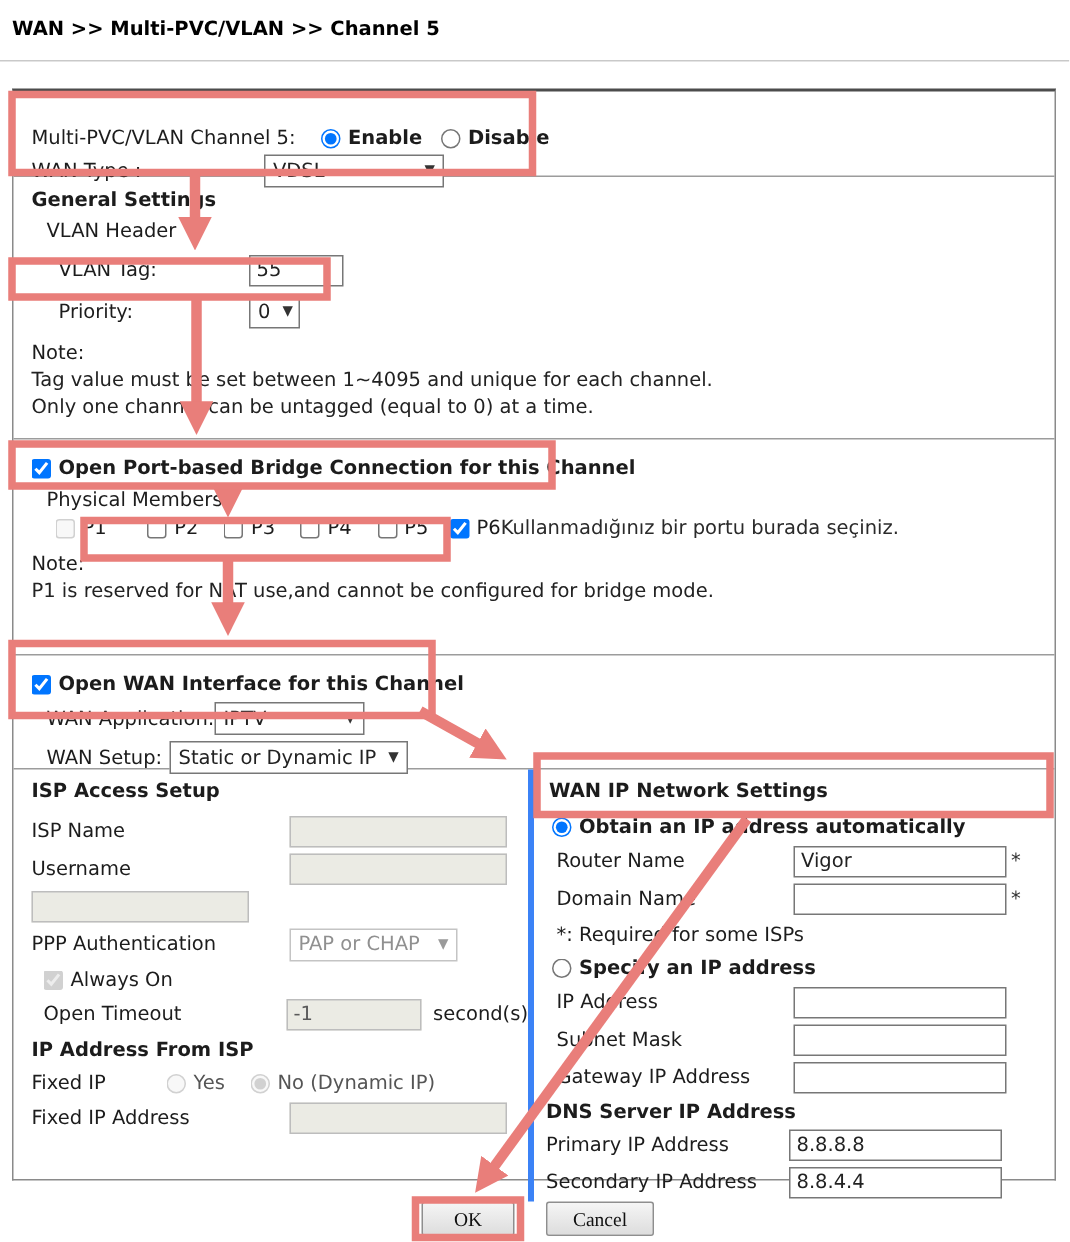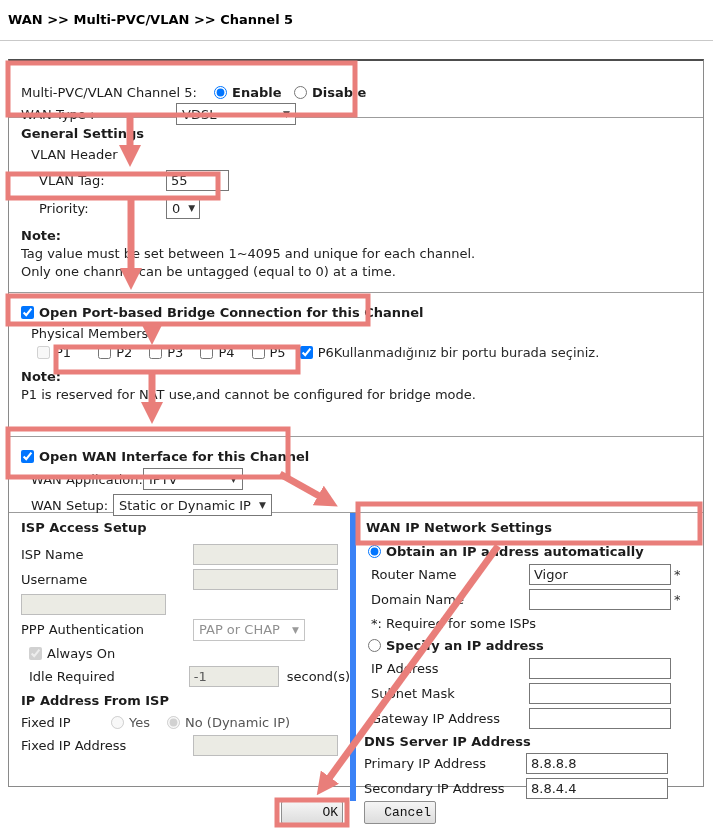--- a/index.html
+++ b/index.html
@@ -11,44 +11,44 @@
   .maintable{position:absolute;left:8px;top:59px;width:696px;height:728px;box-sizing:border-box;
              border:1px solid #8a8a8a;border-top:2px solid #4d4d4d;background:#fff;}
   .row{box-sizing:border-box;border-bottom:1px solid #9c9c9c;padding-left:12px;}
   .r1{height:57px;}
   .r2{height:167px;}
   .r3{height:134px;}
   .r4{height:76px;}
   .r5{height:288px;border-bottom:none;display:flex;padding-left:0;}
   .line{display:flex;align-items:center;}
   .bold{font-weight:bold;}
-  .note-h{font-weight:bold;margin-top:9px;}
+  .note-h{font-weight:normal;margin-top:9px;}
   .note-t{margin-top:3px;color:#222;}
   input[type=checkbox],input[type=radio]{width:13px;height:13px;margin:0 5px 0 0;vertical-align:middle;}
   .inp{box-sizing:border-box;height:21px;border:1px solid #777;background:#fff;
        font-family:"DejaVu Sans","Liberation Sans",sans-serif;font-size:13px;padding:1px 4px;color:#222;}
   .inp:disabled{background:#ebebe4;border-color:#bdbdbd;color:#5a5a5a;}
   .sel{box-sizing:border-box;display:inline-flex;align-items:center;justify-content:space-between;
        height:22px;border:1px solid #777;background:#fff;padding:0 5px;color:#222;}
   .sel .arr{font-size:9px;color:#333;margin-left:8px;}
   .sel.dis{color:#909090;border-color:#c4c4c4;}
   .sel.dis .arr{color:#9a9a9a;}
-  .colL{box-sizing:border-box;width:347px;border-right:6px solid #3b82f6;padding:7px 0 0 12px;}
+  .colL{box-sizing:border-box;width:347px;border-right:4px solid #3b82f6;padding:7px 0 0 12px;}
   .colR{box-sizing:border-box;flex:1;padding:7px 0 0 6px;}
   .frow{display:flex;align-items:center;height:25px;}
   .frow.sm{height:22px;}
   .lab170{width:172px;}
   .lab160{width:162px;}
   .lab152{width:158px;}
   .ind{margin-left:9px;}
   .star{margin-left:3px;color:#333;}
   .btnbar{position:absolute;left:0;top:801px;width:713px;display:flex;}
-  .btn{box-sizing:border-box;height:23px;font-family:Liberation Mono, monospace;
+  .btn{box-sizing:border-box;height:23px;font-family:Liberation Serif, serif;
        font-size:13px;background:linear-gradient(#f5f5f5,#dddddd);border:1px solid #8e8e8e;
-       border-radius:2px;color:#111;padding:0 4px;text-align:right;}
+       border-radius:2px;color:#111;padding:0 4px;}
   .btn.ok{margin-left:281px;width:62px;}
   .btn.cancel{margin-left:21px;width:72px;}
   .hint{font-size:13px;color:#2a2a2a;}
   .overlay{position:absolute;left:0;top:0;width:713px;height:828px;pointer-events:none;}
   .abox{fill:none;stroke:var(--annotation);stroke-width:5px;}
   .aline{fill:none;stroke:var(--annotation);stroke-width:7px;}
   .ahead{fill:var(--annotation);}
   .mt8{margin-top:8px;} .mt6{margin-top:6px;} .mt4{margin-top:4px;} .mt10{margin-top:10px;}
 </style>
 </head>
@@ -175,21 +175,21 @@
           <span class="sel dis" style="width:112px;">
             <span>PAP or CHAP</span>
             <span class="arr">▼</span>
           </span>
         </div>
         <div class="frow sm">
           <input type="checkbox" style="margin-left: 8px;" checked="checked" disabled="">
           <span>Always On</span>
         </div>
         <div class="frow">
-          <span style="width:164px;margin-left:8px;">Idle Required</span>
+          <span style="width:164px;margin-left:8px;">Open Timeout</span>
           <input type="text" class="inp" style="width: 90px;" disabled="" value="-1">
           <span style="margin-left:8px;">second(s)</span>
         </div>
         <div class="bold" style="height:22px;display:flex;align-items:center;">IP Address From ISP</div>
         <div class="frow sm">
           <span style="width:90px;">Fixed IP</span>
           <input type="radio" name="fixedip" disabled="" style="">
           <span style="width:38px;color:#555;">Yes</span>
           <input type="radio" name="fixedip" disabled="" checked="checked" style="">
           <span style="color:#555;">No (Dynamic IP)</span>

